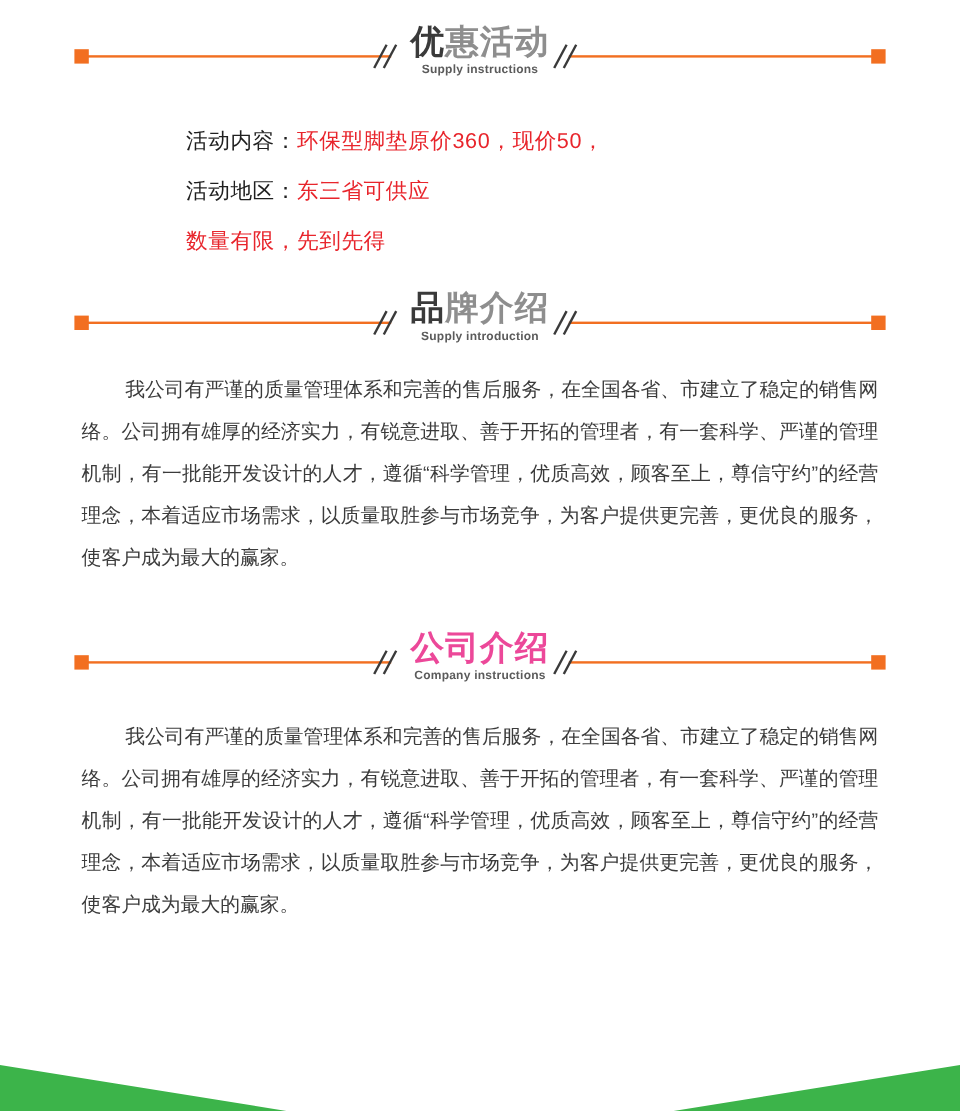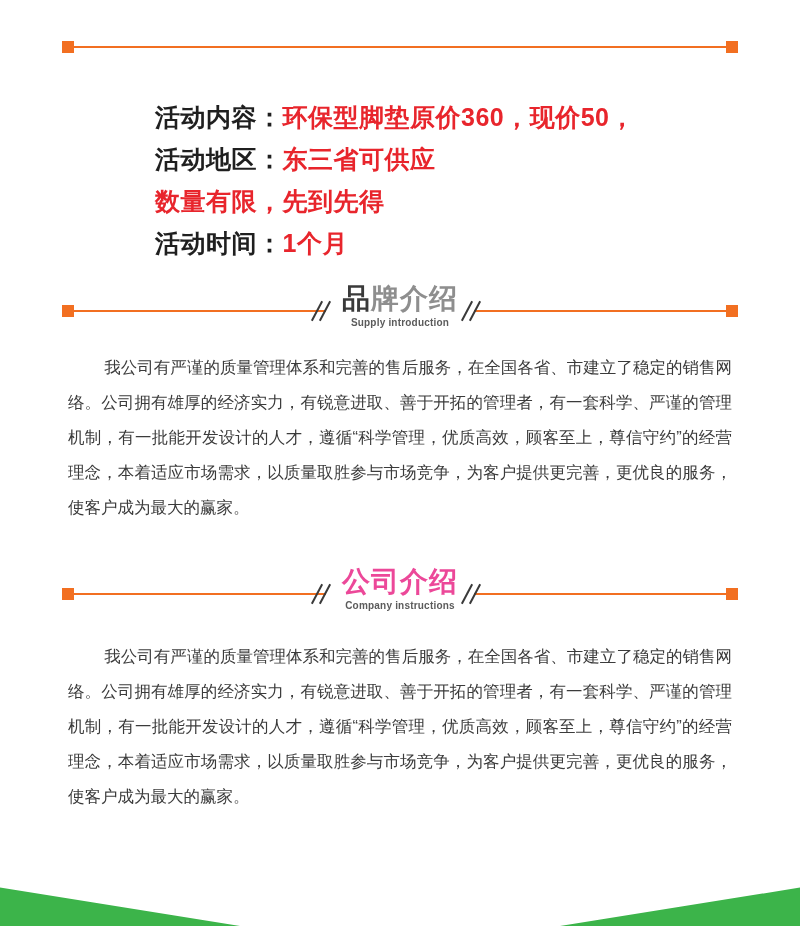--- a/index.html
+++ b/index.html
@@ -85,22 +85,22 @@
   }
   .slash.l { }
   .slash.r { }
   .slash span.a { left: 4px; }
   .slash span.b { left: 12px; }
 
   
   .promo {
     margin: 22px 0 0 0;
     padding: 0 0 0 155px;
-    font-size: 25px;
-    font-weight: bold;
+    font-size: 18px;
+    font-weight: normal;
     line-height: 42px;
     letter-spacing: 0.5px;
   }
   .promo .lbl { color: #1f1f1f; }
   .promo .val { color: #e8252c; }
   .promo .row { white-space: nowrap; }
 
   
   .para {
     margin: 12px 68px 0 68px;
@@ -135,27 +135,38 @@
 </style>
 </head>
 <body>
 
 <div class="spacer-sm"></div>
 
 <div class="section-head">
   <div class="rule"></div>
   <div class="sq left"></div>
   <div class="sq right"></div>
+  <div class="head-center">
+    <div class="head-cn"><span>优</span><span class="gray">惠活动</span></div>
+    <div class="head-en">Supply instructions</div>
+    <div class="slash l" style="left:-14px">
+        <span class="a"></span>
+        <span class="b"></span>
+      </div>
+    <div class="slash r" style="right:-14px">
+        <span class="a"></span>
+        <span class="b"></span>
+      </div>
+  </div>
 </div>
 
 <div class="promo">
   <div class="row"><span class="lbl">活动内容：</span><span class="val">环保型脚垫原价360，现价50，</span></div>
   <div class="row"><span class="lbl">活动地区：</span><span class="val">东三省可供应</span></div>
   <div class="row"><span class="lbl"></span><span class="val">数量有限，先到先得</span></div>
-  <div class="row"><span class="lbl">活动时间：</span><span class="val">1个月</span></div>
 </div>
 
 <div class="spacer-sm"></div>
 
 <div class="section-head">
   <div class="rule"></div>
   <div class="sq left"></div>
   <div class="sq right"></div>
   <div class="head-center">
     <div class="head-cn"><span>品</span><span class="gray">牌介绍</span></div>

